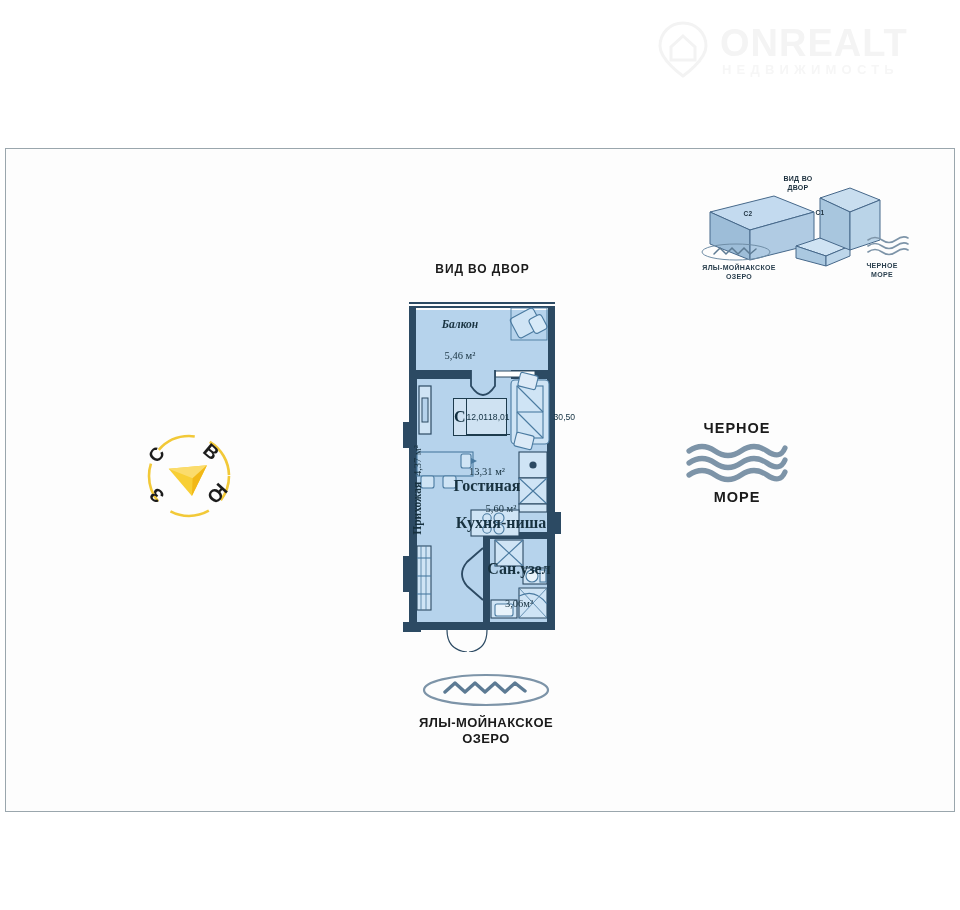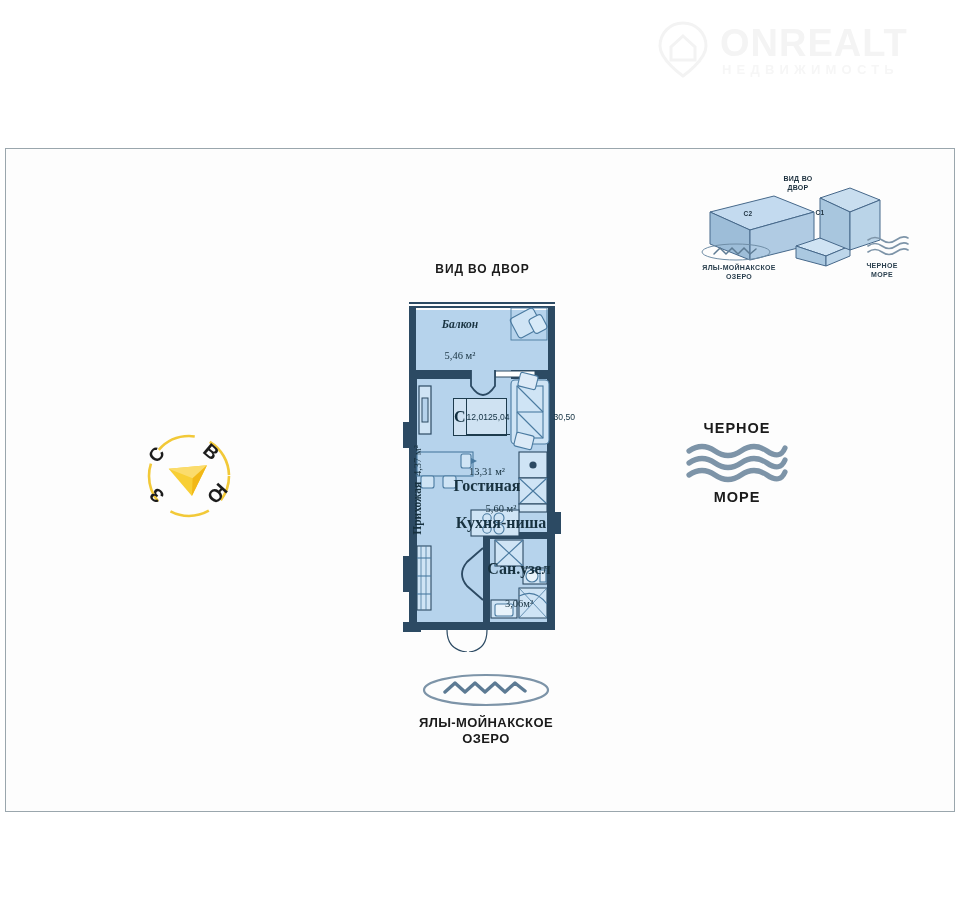--- a/index.html
+++ b/index.html
@@ -405,19 +405,19 @@
     <div class="rm-label" id="lbl-bath">
       <div class="rm-name-up">Сан.узел</div>
       <div class="rm-area">3,06м²</div>
     </div>
 
     
     <div id="badge">
       <div class="b-letter">С</div>
       <div class="b-nums">
         <div>12,01</div>
-        <div>25,04</div>
+        <div>18,01</div>
         <div>30,50</div>
       </div>
     </div>
   </div>
 
 </div>
 
 </body></html>

